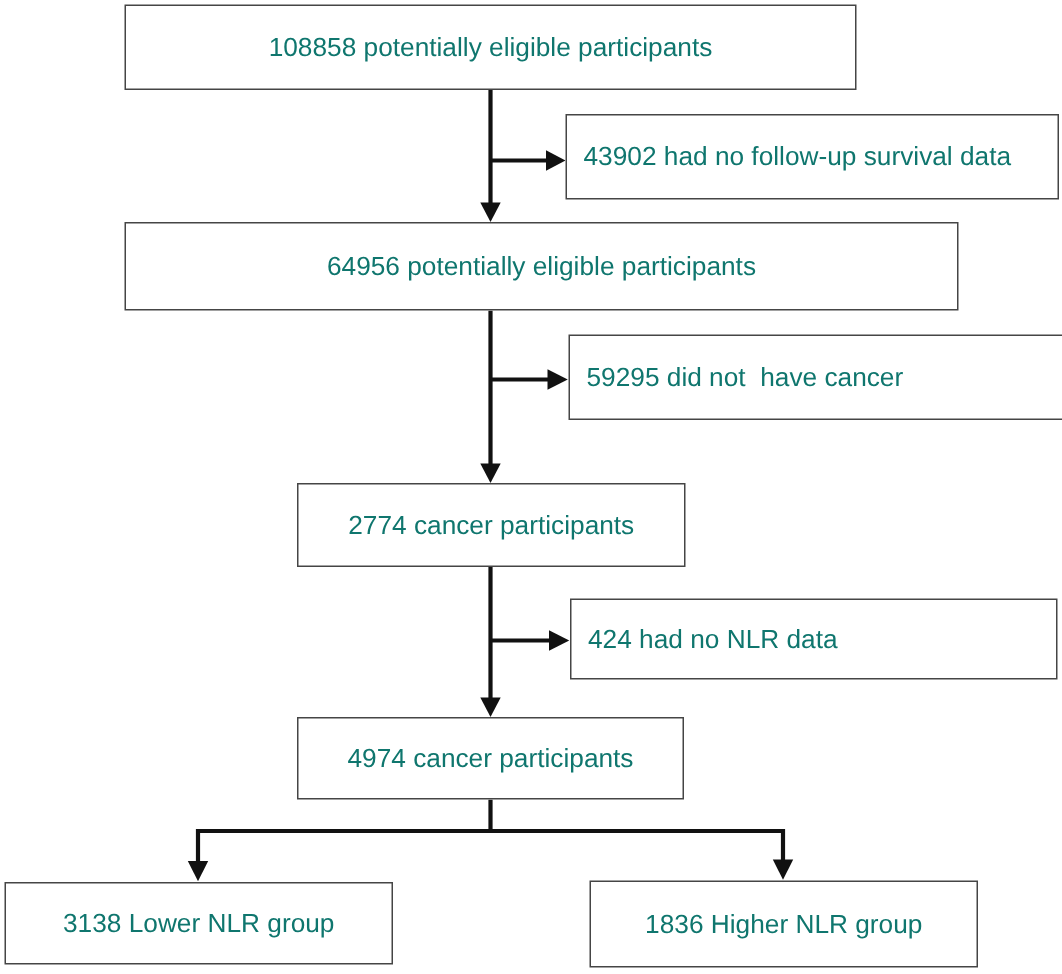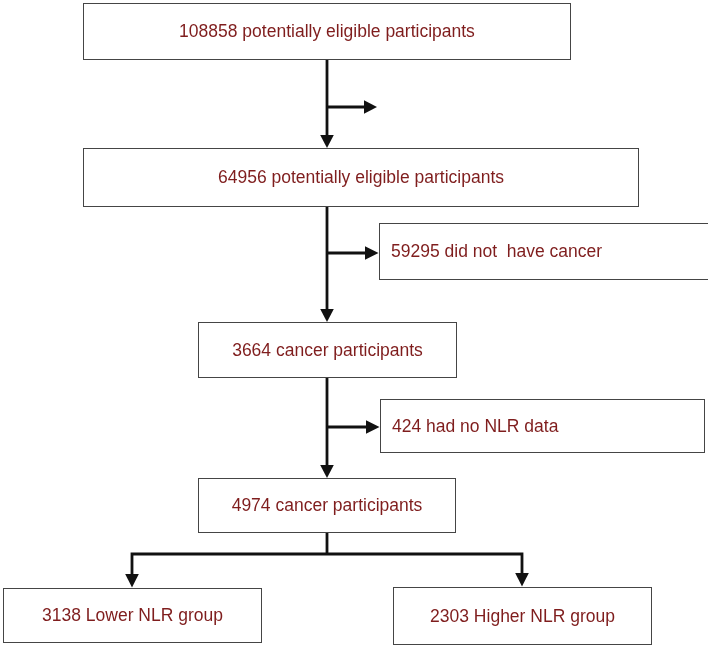--- a/index.html
+++ b/index.html
@@ -23,21 +23,21 @@
     height: 649px;
     pointer-events: none;
   }
   .flow-box {
     position: absolute;
     box-sizing: border-box;
     background: #ffffff;
     border: 1.6px solid #454545;
     display: flex;
     align-items: center;
-    color: #7f1d1d;
+    color: #0f766e;
     font-size: 17.5px;
     line-height: 1.15;
   }
   .flow-box .label {
     white-space: pre;
   }
   .flow-box.center {
     justify-content: center;
     text-align: center;
   }
@@ -86,42 +86,45 @@
       <polygon points="366,420.2 366,433.8 379.5,427"></polygon>
       <polygon points="125.2,574 138.8,574 132,587.5"></polygon>
       <polygon points="515.2,573 528.8,573 522,586.5"></polygon>
     </g>
   </svg>
 
   <div class="flow-box center" id="box-eligible-1">
     <span class="label">108858 potentially eligible participants</span>
   </div>
 
+  <div class="flow-box left" id="box-no-followup">
+    <span class="label">43902 had no follow-up survival data</span>
+  </div>
 
   <div class="flow-box center" id="box-eligible-2">
     <span class="label">64956 potentially eligible participants</span>
   </div>
 
   <div class="flow-box left" id="box-no-cancer">
     <span class="label">59295 did not  have cancer</span>
   </div>
 
   <div class="flow-box center" id="box-cancer-1">
-    <span class="label">3664 cancer participants</span>
+    <span class="label">2774 cancer participants</span>
   </div>
 
   <div class="flow-box left" id="box-no-nlr">
     <span class="label">424 had no NLR data</span>
   </div>
 
   <div class="flow-box center" id="box-cancer-2">
     <span class="label">4974 cancer participants</span>
   </div>
 
   <div class="flow-box center" id="box-lower-nlr">
     <span class="label">3138 Lower NLR group</span>
   </div>
 
   <div class="flow-box center" id="box-higher-nlr">
-    <span class="label">2303 Higher NLR group</span>
+    <span class="label">1836 Higher NLR group</span>
   </div>
 
 </div>
 
 </body></html>

